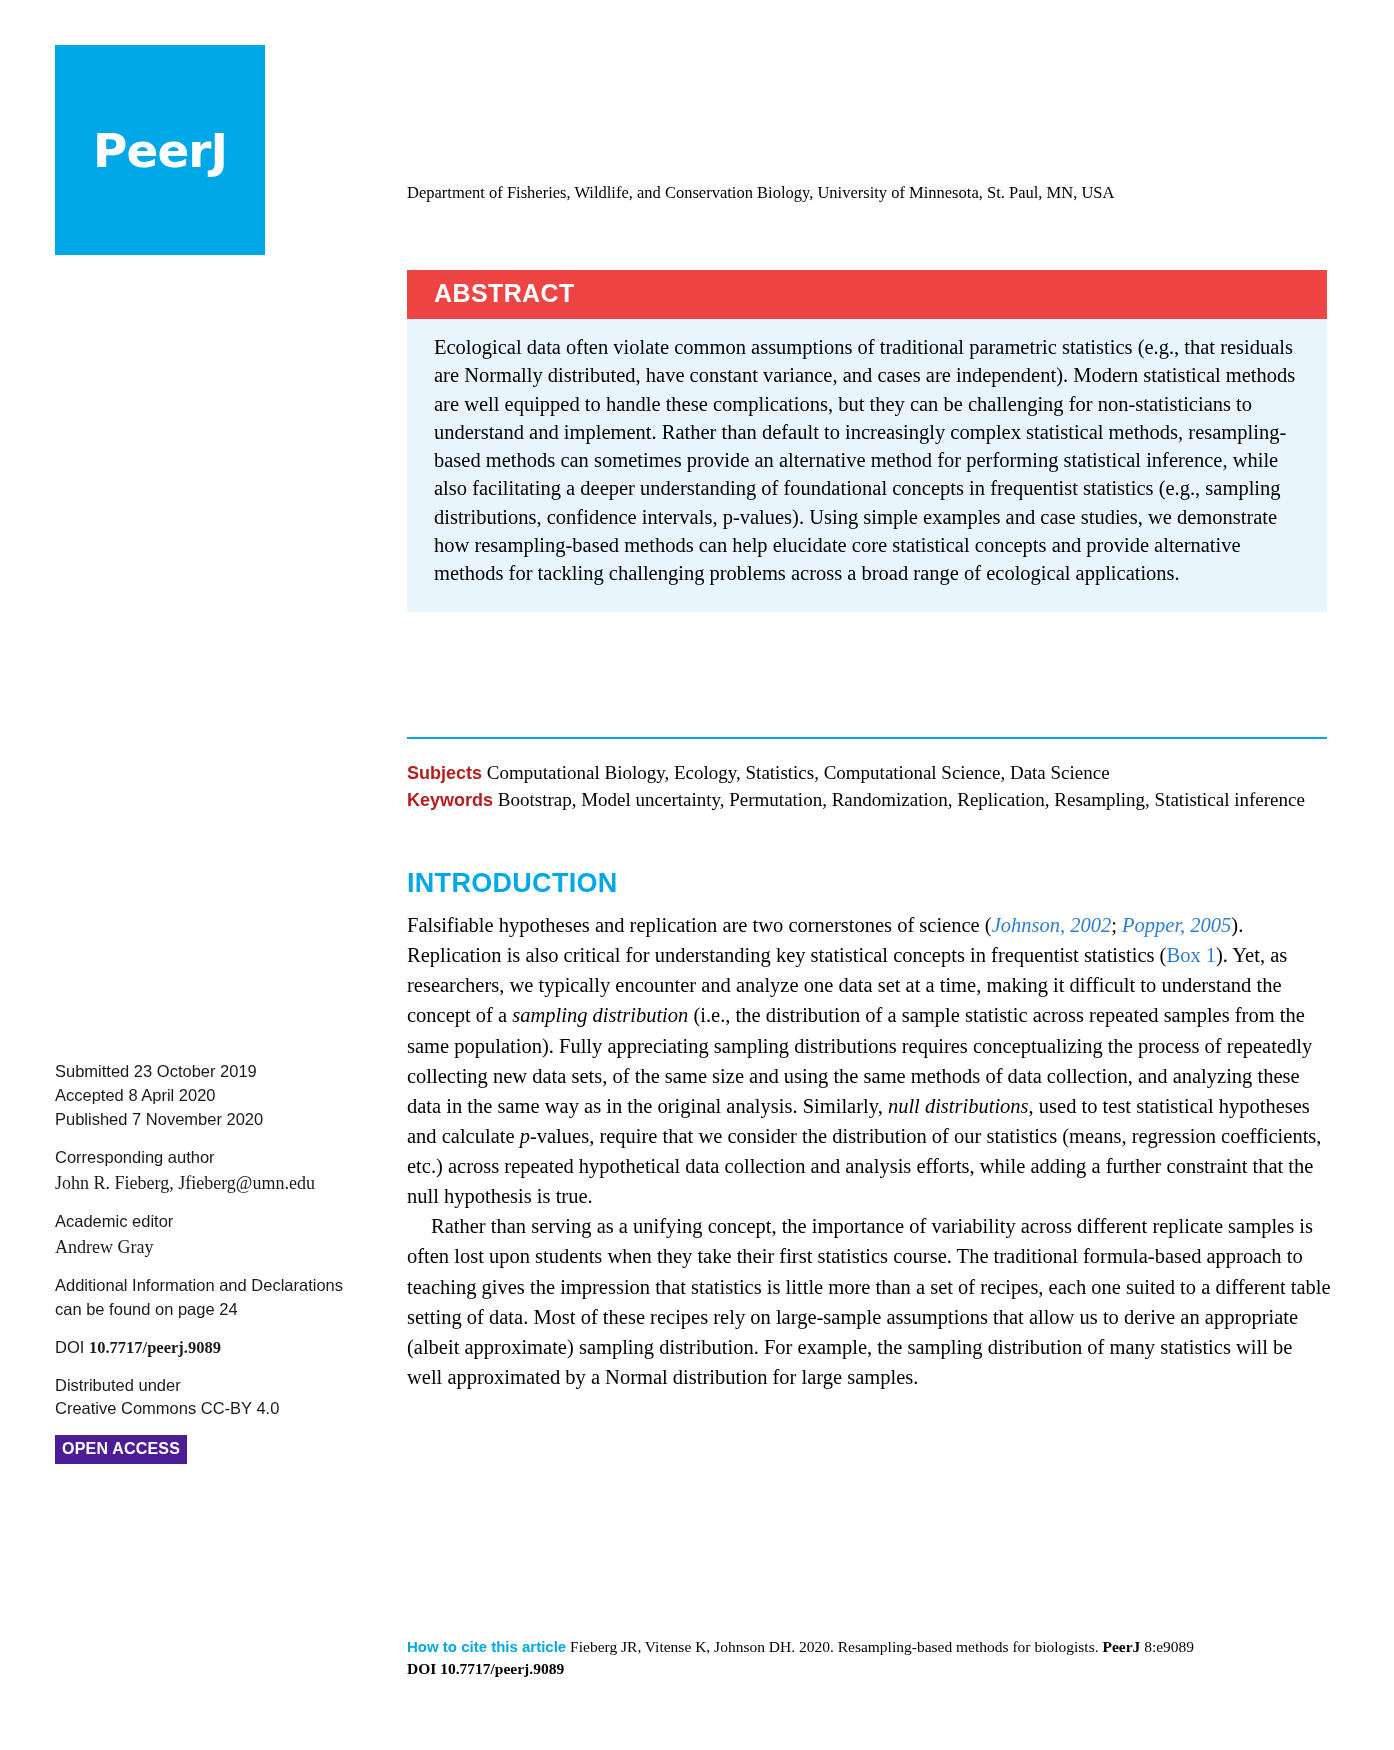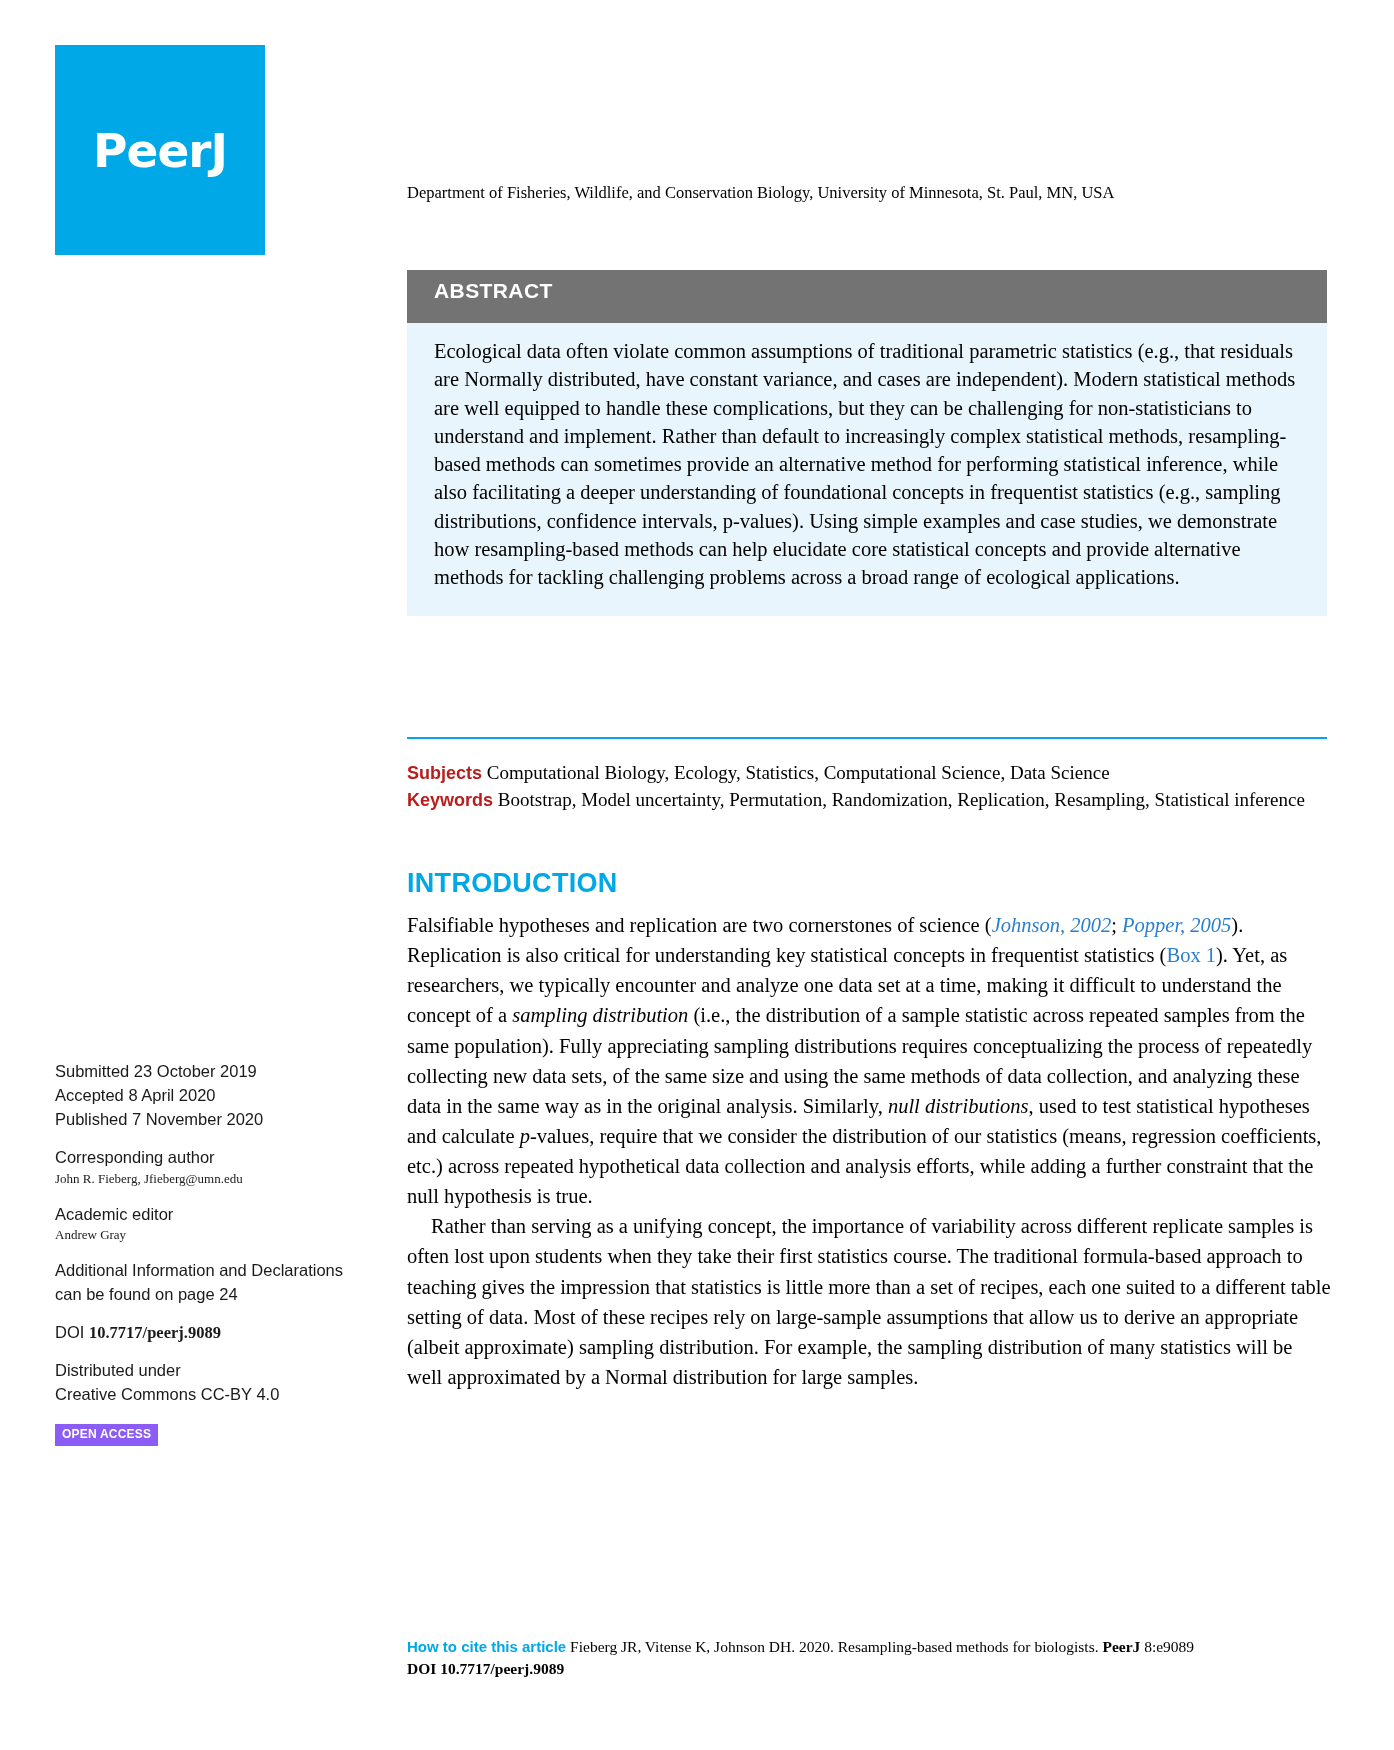--- a/index.html
+++ b/index.html
@@ -51,43 +51,43 @@
     position: absolute;
     left: 55px;
     top: 1060px;
     width: 290px;
     font-family: "Liberation Sans", sans-serif;
     font-size: 16.5px;
     line-height: 1.45;
     color: #1a1a1a;
   }
   .leftmeta .block { margin-bottom: 14px; }
-  .leftmeta .serif { font-family: "Liberation Serif", serif; font-size: 13px; }
+  .leftmeta .serif { font-family: "Liberation Serif", serif; font-size: 18px; }
   .leftmeta .lbl { font-family: "Liberation Sans", sans-serif; }
   .leftmeta .doi-line { font-family: "Liberation Sans", sans-serif; }
   .leftmeta .doi-line b { font-family: "Liberation Serif", serif; font-weight: bold; }
   .cc-badge {
     display: inline-block;
     width: 17px; height: 17px;
     border: 1.4px solid #333;
     border-radius: 50%;
     font-size: 10px;
     line-height: 15px;
     text-align: center;
     font-family: "Liberation Sans", sans-serif;
     vertical-align: -3px;
     margin-right: 4px;
   }
   .openaccess {
     display: inline-block;
-    background: #8b5cf6;
+    background: #4c1d95;
     color: #ffffff;
     font-family: "Liberation Sans", sans-serif;
     font-weight: bold;
-    font-size: 12px;
+    font-size: 16px;
     padding: 2px 7px 3px 7px;
     letter-spacing: 0.2px;
   }
 
   
   .title {
     position: absolute;
     left: 407px;
     top: 48px;
     width: 935px;
@@ -116,26 +116,26 @@
   }
 
   .abstract-box {
     position: absolute;
     left: 407px;
     top: 270px;
     width: 920px;
     background: #e9f5fd;
   }
   .abstract-head {
-    background: #737373;
+    background: #ef4444;
     color: #ffffff;
     font-family: "Liberation Sans", sans-serif;
     font-weight: bold;
-    font-size: 21px;
-    padding: 9px 0 20px 27px;
+    font-size: 25px;
+    padding: 9px 0 11px 27px;
     letter-spacing: 0.4px;
   }
   .abstract-body {
     padding: 14px 14px 24px 27px;
     font-size: 20.5px;
     line-height: 1.38;
     text-align: left;
   }
 
   .rule {

